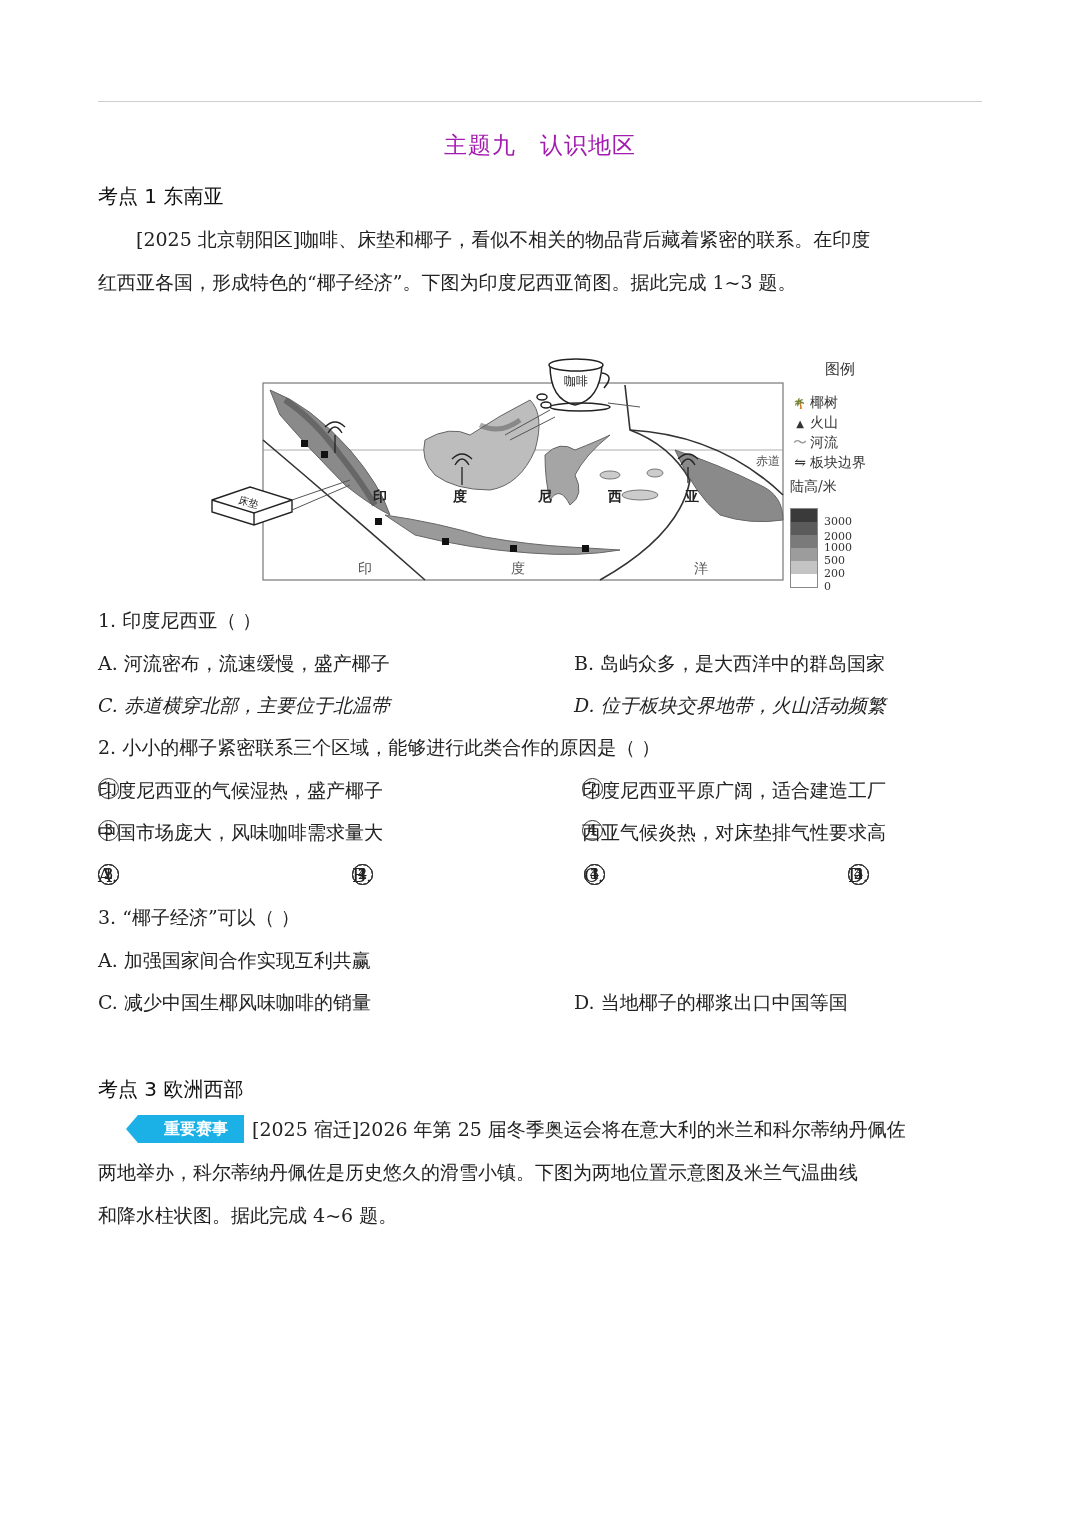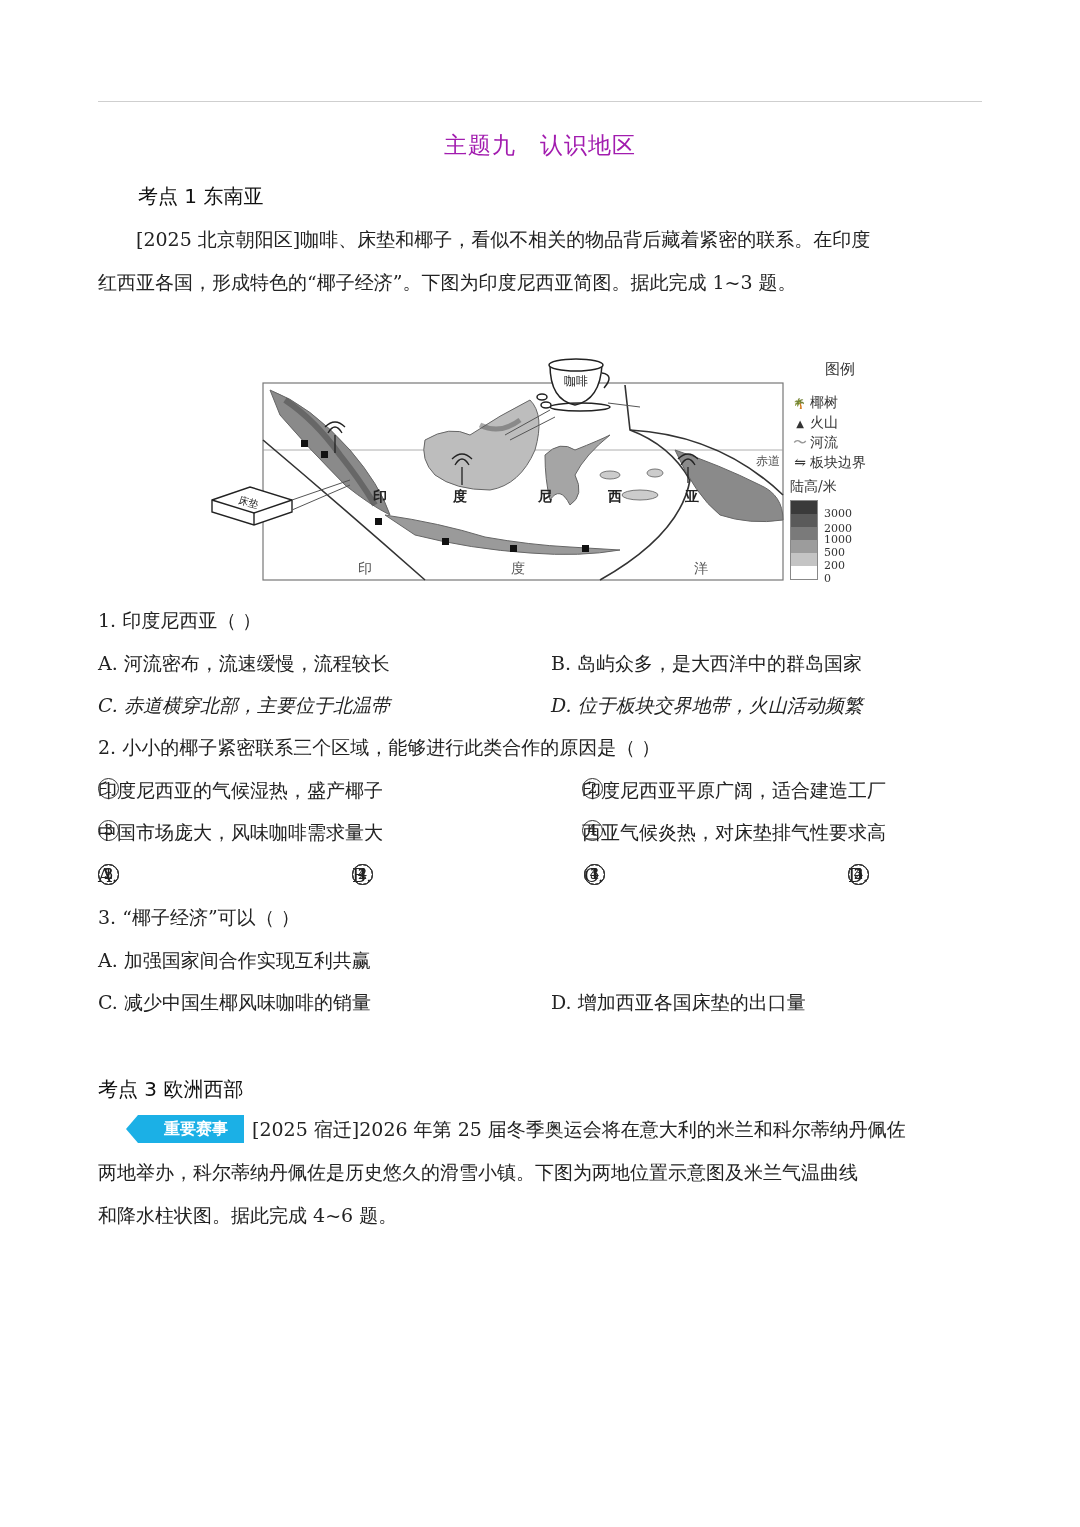--- a/index.html
+++ b/index.html
@@ -9,46 +9,46 @@
   .title { position: absolute; left: 0; width: 1080px; top: 130px; text-align: center;
            font-family: "DejaVu Sans", "Liberation Sans", sans-serif; font-size: 23px; color: #a21caf; letter-spacing: 1px; }
   .title .gap { display: inline-block; width: 24px; }
   .section-head { position: absolute; left: 98px; font-family: "DejaVu Sans", "Liberation Sans", sans-serif;
                   font-size: 20px; color: #111; }
   .para { position: absolute; left: 98px; width: 876px; font-size: 19px; line-height: 43px; color: #222;
           text-align: justify; }
   .para .indent { display: inline-block; width: 38px; }
   .row { position: absolute; left: 98px; width: 884px; height: 30px; font-size: 19px; color: #222; white-space: nowrap; }
   .row span { position: absolute; top: 0; }
-  .c2 { left: 453px; }
+  .c2 { left: 476px; }
   .circ { display: inline-block; width: 19px; height: 19px; border: 1.3px solid #333; border-radius: 50%;
           text-align: center; line-height: 19px; font-size: 15px; margin-right: 1px; vertical-align: 1px; }
   .badge { display: inline-block; position: relative; background: #1bb0e6; color: #fff; font-family: "DejaVu Sans", "Liberation Sans", sans-serif;
            font-weight: bold; font-size: 16px; height: 28px; line-height: 28px; padding: 0 16px 0 26px; margin-right: 8px; vertical-align: 2px; }
   .badge::before { content: ""; position: absolute; left: -12px; top: 0; border-top: 14px solid transparent;
                    border-bottom: 14px solid transparent; border-right: 12px solid #1bb0e6; }
   .map { position: absolute; left: 200px; top: 355px; width: 690px; height: 235px; }
   .legend { position: absolute; left: 790px; top: 360px; width: 100px; font-size: 14px; color: #333; }
   .legend .lg-title { text-align: center; font-size: 15px; margin-bottom: 13px; }
   .legend .lg-row { height: 20px; line-height: 20px; white-space: nowrap; }
   .legend .lg-ico { display: inline-block; width: 20px; text-align: center; }
-  .scale { position: relative; margin-top: 4px; }
+  .scale { position: relative; margin-top: 12px; }
   .scale .sw { width: 26px; height: 13px; border-left: 1px solid #888; border-right: 1px solid #888; }
   .scale .lbl { position: absolute; left: 34px; font-size: 11px; line-height: 11px; }
 </style>
 </head>
 <body>
 
 <div class="rule"></div>
 
 <div class="title">
   <span>主题九</span><span class="gap"></span><span>认识地区</span>
 </div>
 
-<div class="section-head" style="top:183px;margin-left:40px;">考点 1  东南亚</div>
+<div class="section-head" style="top:183px;">考点 1  东南亚</div>
 
 <div class="para" style="top:218px;">
   <div><span class="indent"></span><span>[2025 北京朝阳区]咖啡、床垫和椰子，看似不相关的物品背后藏着紧密的联系。在印度</span></div>
   <div>红西亚各国，形成特色的“椰子经济”。下图为印度尼西亚简图。据此完成 1~3 题。</div>
 </div>
 
 <svg class="map" viewBox="0 0 690 235" xmlns="http://www.w3.org/2000/svg">
   <rect x="63" y="28" width="520" height="197" fill="#fff" stroke="#777" stroke-width="1.2"></rect>
   <line x1="63" y1="95" x2="583" y2="95" stroke="#999" stroke-width="0.8"></line>
 
@@ -145,21 +145,21 @@
     <span class="lbl" style="top:47px;">500</span>
     <span class="lbl" style="top:60px;">200</span>
     <span class="lbl" style="top:73px;">0</span>
   </div>
 </div>
 
 <div class="row" style="top:608px;">
   <span style="left:0">1. 印度尼西亚（    ）</span>
 </div>
 <div class="row" style="top:651px;">
-  <span style="left:0">A. 河流密布，流速缓慢，流程较长</span>
+  <span style="left:0">A. 河流密布，流速缓慢，盛产椰子</span>
   <span class="c2">B. 岛屿众多，是大西洋中的群岛国家</span>
 </div>
 <div class="row" style="top:693px;font-style:italic;">
   <span style="left:0">C. 赤道横穿北部，主要位于北温带</span>
   <span class="c2">D. 位于板块交界地带，火山活动频繁</span>
 </div>
 
 <div class="row" style="top:735px;">
   <span style="left:0">2. 小小的椰子紧密联系三个区域，能够进行此类合作的原因是（    ）</span>
 </div>
@@ -211,21 +211,21 @@
 </div>
 
 <div class="row" style="top:905px;">
   <span style="left:0">3. “椰子经济”可以（    ）</span>
 </div>
 <div class="row" style="top:948px;">
   <span style="left:0">A. 加强国家间合作实现互利共赢</span>
 </div>
 <div class="row" style="top:990px;">
   <span style="left:0">C. 减少中国生椰风味咖啡的销量</span>
-  <span class="c2">D. 增加西亚各国床垫的出口量</span>
+  <span class="c2">D. 当地椰子的椰浆出口中国等国</span>
 </div>
 
 <div class="section-head" style="top:1076px;">考点 3  欧洲西部</div>
 
 <div class="para" style="top:1108px;">
   <div><span class="indent" style="width:40px;"></span><span class="badge">重要赛事</span><span>[2025 宿迁]2026 年第 25 届冬季奥运会将在意大利的米兰和科尔蒂纳丹佩佐</span></div>
   <div>两地举办，科尔蒂纳丹佩佐是历史悠久的滑雪小镇。下图为两地位置示意图及米兰气温曲线</div>
   <div>和降水柱状图。据此完成 4~6 题。</div>
 </div>
 

